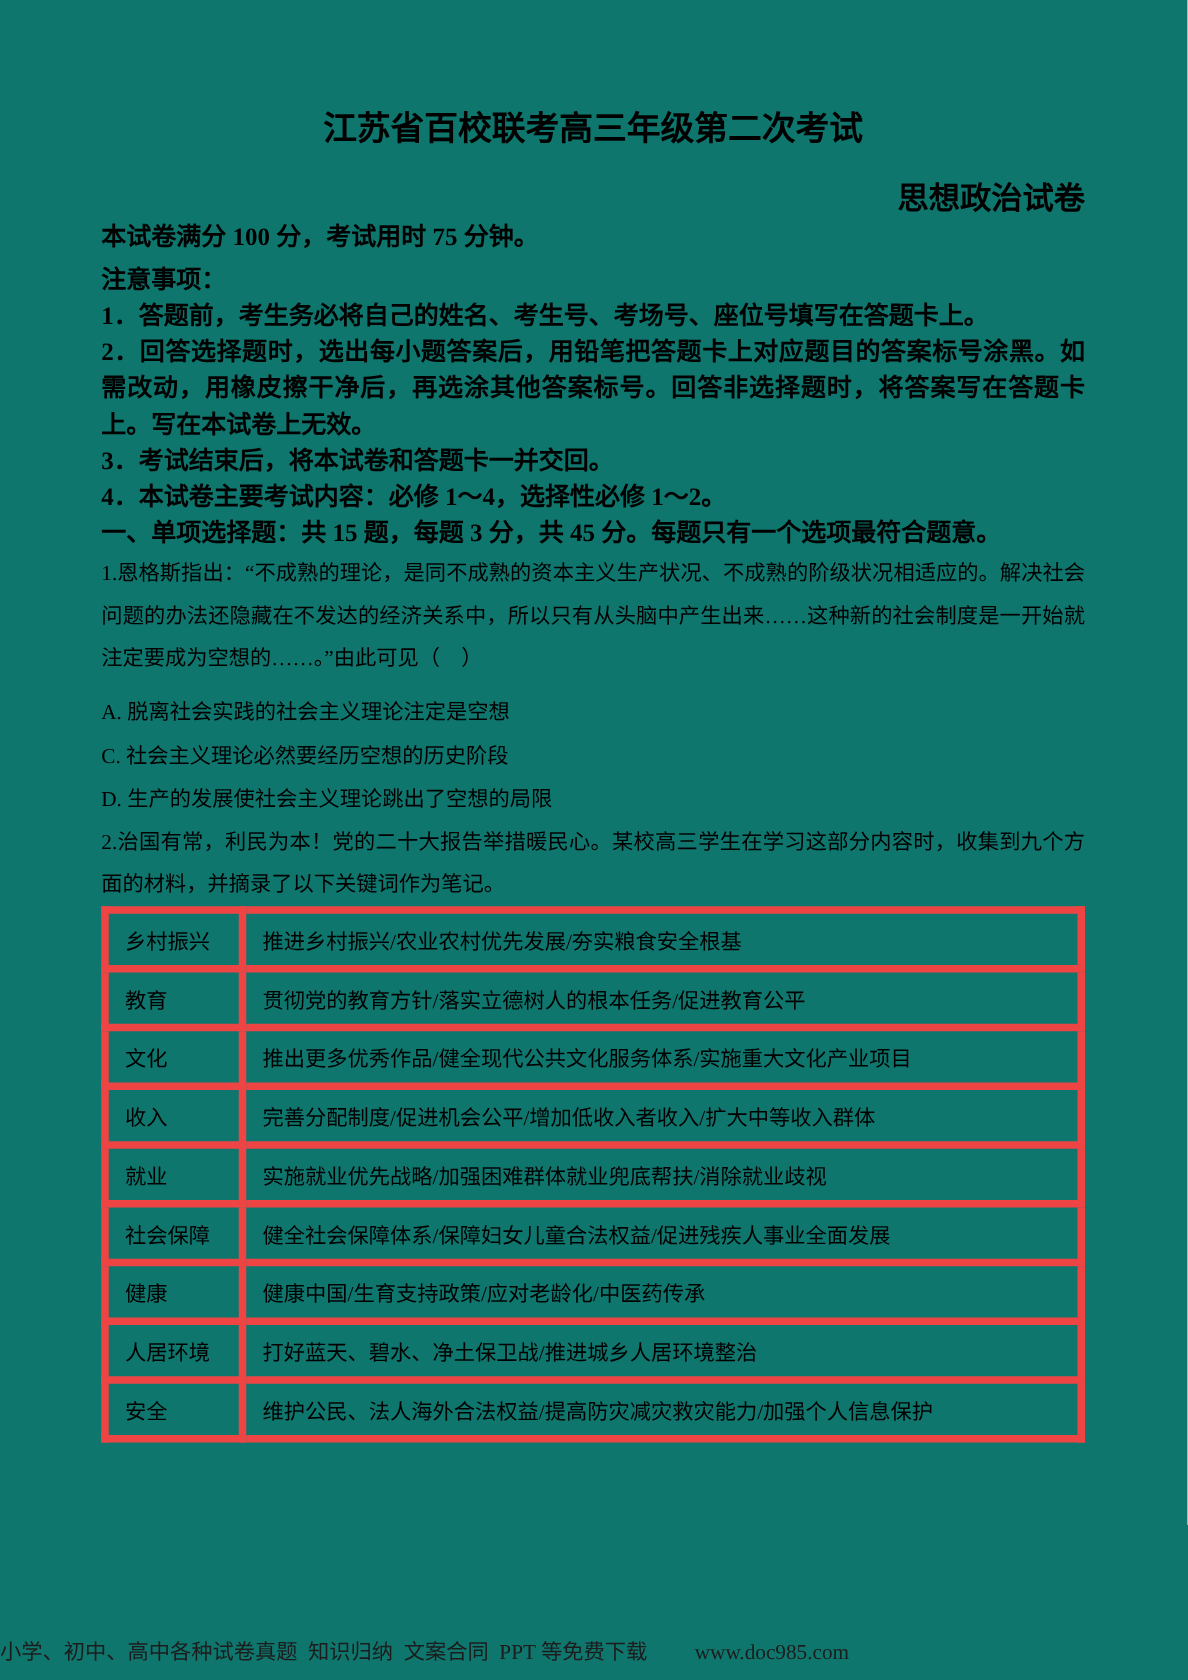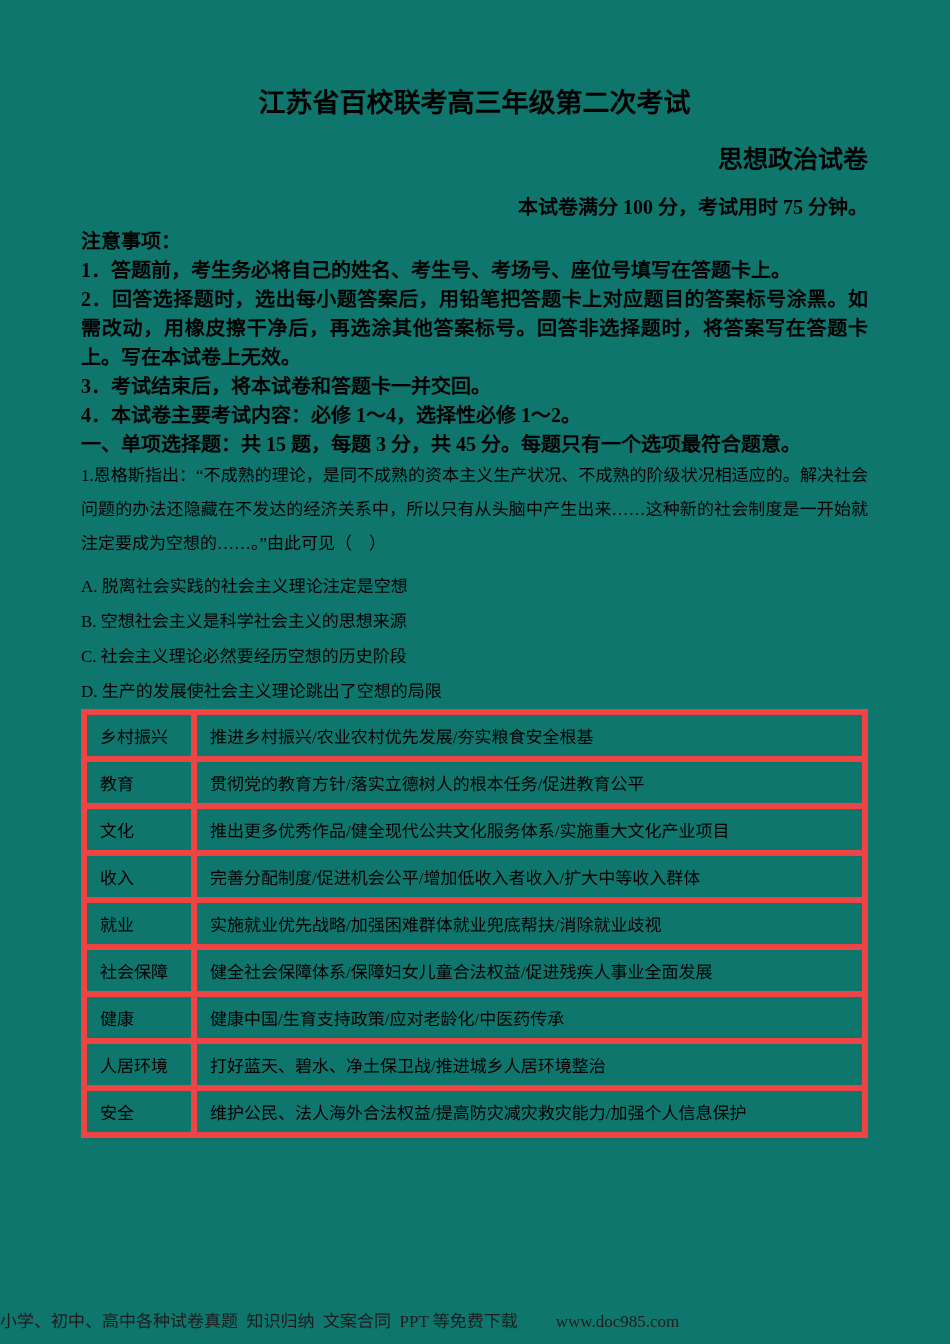--- a/index.html
+++ b/index.html
@@ -20,22 +20,21 @@
     font-size: 27px; font-weight: bold;
     text-align: center; line-height: 35px;
   }
   .subtitle {
     font-size: 25px; font-weight: bold;
     text-align: right; line-height: 33px;
     margin-top: 22px;
   }
   .exam-info {
     font-size: 20px; font-weight: bold;
-    text-align: right; line-height: 28px;
-    margin-top: 17px;
+    text-align: left; line-height: 28px;
   }
   .notice {
     margin-top: 6px;
     font-size: 20px; font-weight: bold;
     line-height: 29px; text-align: justify;
   }
   .section-heading {
     font-size: 20px; font-weight: bold;
     line-height: 29px; text-align: justify;
   }
@@ -84,27 +83,27 @@
     <p>3．考试结束后，将本试卷和答题卡一并交回。</p>
     <p>4．本试卷主要考试内容：必修 1～4，选择性必修 1～2。</p>
   </div>
 
   <p class="section-heading">一、单项选择题：共 15 题，每题 3 分，共 45 分。每题只有一个选项最符合题意。</p>
 
   <div class="question">
     <p class="q-text">1.恩格斯指出：“不成熟的理论，是同不成熟的资本主义生产状况、不成熟的阶级状况相适应的。解决社会问题的办法还隐藏在不发达的经济关系中，所以只有从头脑中产生出来……这种新的社会制度是一开始就注定要成为空想的……。”由此可见（　）</p>
     <div class="options">
       <p class="option">A. 脱离社会实践的社会主义理论注定是空想</p>
-      <p class="option">B. 空想社会主义是科学社会主义的思想来源</p>
       <p class="option">C. 社会主义理论必然要经历空想的历史阶段</p>
       <p class="option">D. 生产的发展使社会主义理论跳出了空想的局限</p>
     </div>
   </div>
 
   <div class="question">
+    <p class="q-text">2.治国有常，利民为本！党的二十大报告举措暖民心。某校高三学生在学习这部分内容时，收集到九个方面的材料，并摘录了以下关键词作为笔记。</p>
     <table class="kw-table">
       <tbody>
         <tr>
           <td class="cat">乡村振兴</td>
           <td>推进乡村振兴/农业农村优先发展/夯实粮食安全根基</td>
         </tr>
         <tr>
           <td class="cat">教育</td>
           <td>贯彻党的教育方针/落实立德树人的根本任务/促进教育公平</td>
         </tr>

